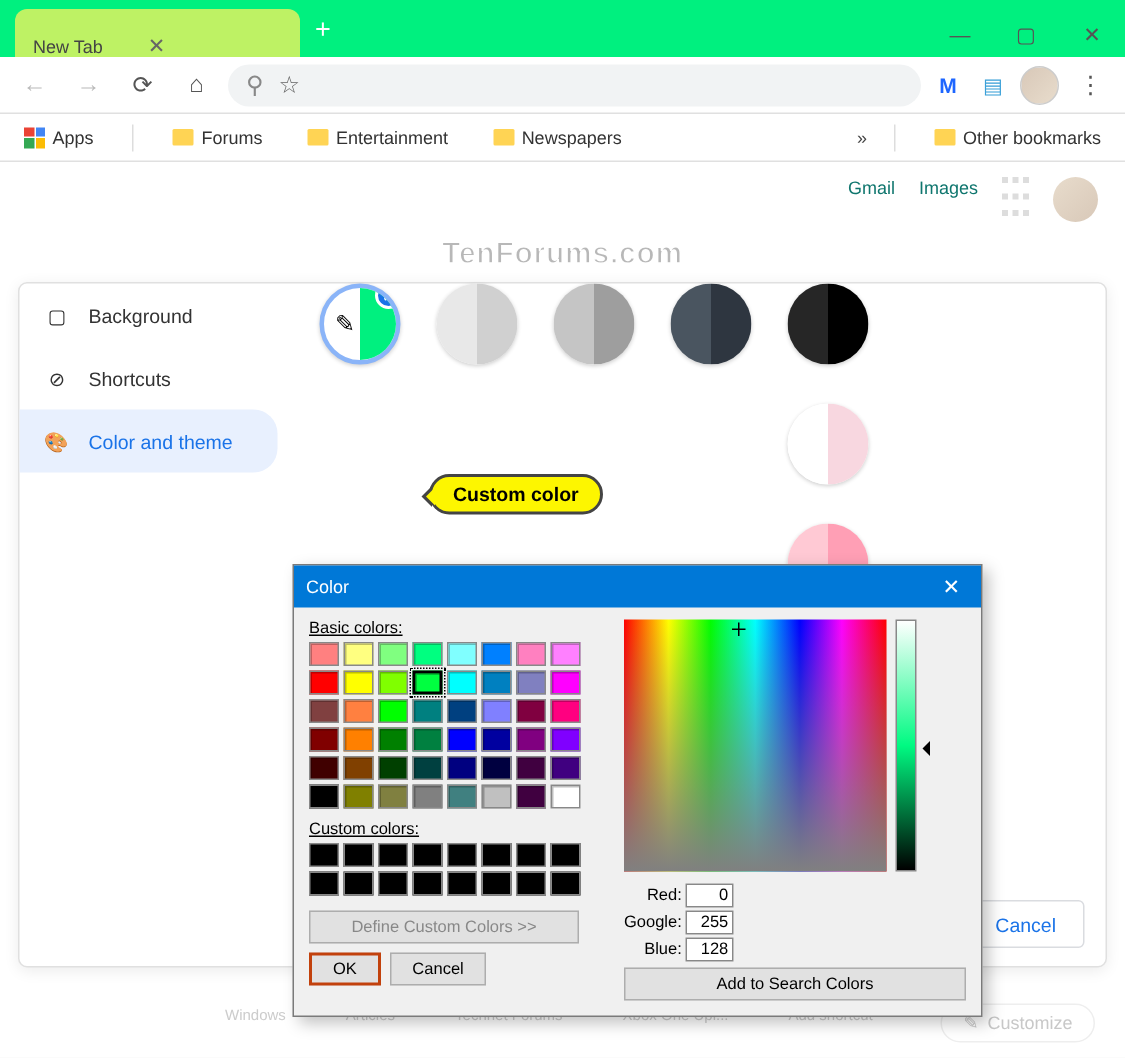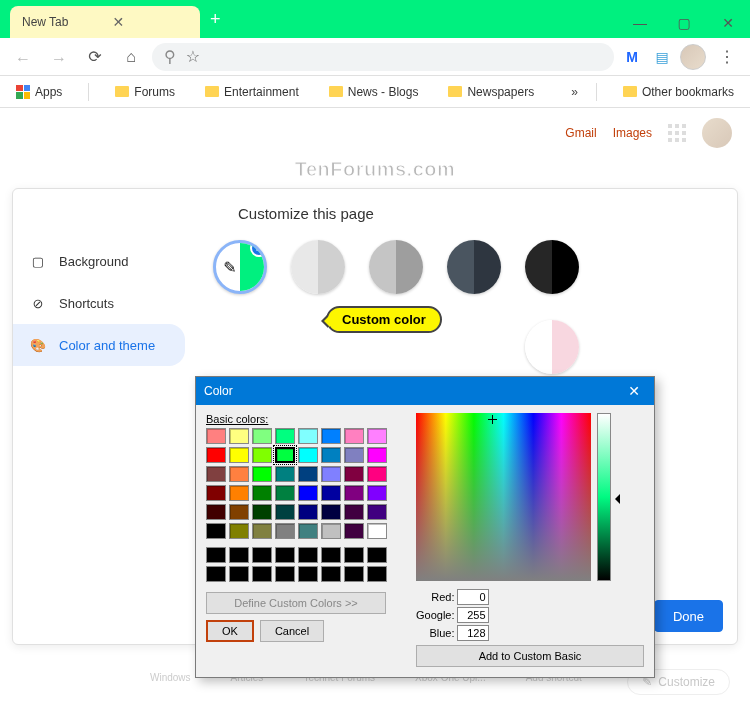--- a/index.html
+++ b/index.html
@@ -1,20 +1,20 @@
 <!DOCTYPE html>
 <html><head>
 <meta charset="utf-8">
 <style>
 * { box-sizing: border-box; margin: 0; padding: 0; font-family: "Segoe UI", Arial, sans-serif; }
 body { width: 750px; height: 705px; background: #f5f5f5; overflow: hidden; position: relative; }
 
 
 .title-bar { height: 38px; background: #00f07f; display: flex; align-items: flex-end; }
-.tab { background: #fef9c3; height: 32px; margin-left: 10px; border-radius: 8px 8px 0 0; padding: 0 12px; display: flex; align-items: center; gap: 44px; min-width: 190px; font-size: 12px; color: #444; }
+.tab { background: #bef264; height: 32px; margin-left: 10px; border-radius: 8px 8px 0 0; padding: 0 12px; display: flex; align-items: flex-end; gap: 30px; min-width: 190px; font-size: 12px; color: #444; }
 .tab .close { font-size: 14px; color: #666; cursor: pointer; }
 .plus-tab { color: #fff; font-size: 18px; padding: 0 10px; align-self: center; }
 .win-controls { margin-left: auto; display: flex; }
 .win-controls span { width: 44px; height: 30px; display: flex; align-items: center; justify-content: center; font-size: 14px; color: #555; }
 
 
 .toolbar { height: 38px; background: #fff; display: flex; align-items: center; padding: 0 8px; gap: 6px; border-bottom: 1px solid #e0e0e0; }
 .nav-icon { width: 30px; height: 30px; display: flex; align-items: center; justify-content: center; color: #555; border-radius: 50%; }
 .nav-icon.disabled { color: #bbb; }
 .omnibox { flex: 1; height: 28px; background: #f1f3f4; border-radius: 14px; display: flex; align-items: center; padding: 0 12px; gap: 10px; }
@@ -26,21 +26,21 @@
 .bookmarks { height: 32px; background: #fff; display: flex; align-items: center; padding: 0 8px; gap: 14px; font-size: 12px; border-bottom: 1px solid #e0e0e0; }
 .bk-item { display: flex; align-items: center; gap: 5px; padding: 4px 8px; border-radius: 4px; color: #333; white-space: nowrap; }
 .bk-folder { width: 14px; height: 11px; background: #ffd454; border-radius: 1px; display: inline-block; }
 .bk-apps { width: 14px; height: 14px; display: grid; grid-template-columns: 1fr 1fr; gap: 1px; }
 .bk-apps span:nth-child(1){background:#ea4335;} .bk-apps span:nth-child(2){background:#4285f4;}
 .bk-apps span:nth-child(3){background:#34a853;} .bk-apps span:nth-child(4){background:#fbbc05;}
 .bk-sep { width:1px; height:18px; background:#ddd; margin:0 4px; }
 
 
 .content { position: relative; height: 597px; background: #fff; }
-.top-links { position: absolute; right: 18px; top: 10px; display: flex; align-items: center; gap: 16px; font-size: 12px; color: #c2410c; }
+.top-links { position: absolute; right: 18px; top: 10px; display: flex; gap: 16px; font-size: 12px; color: #0f766e; }
 .top-links .avatar2 { width: 30px; height: 30px; border-radius: 50%; background: linear-gradient(135deg,#e8dccc,#d8c8b8); }
 .grid-dots { display: grid; grid-template-columns: repeat(3,4px); gap: 3px; }
 .grid-dots span { width: 4px; height: 4px; background: #ddd; }
 
 .watermark { position: absolute; left: 50%; top: 50px; transform: translateX(-50%); font-size: 20px; font-weight: 700; color: #b8b8b8; -webkit-text-stroke: 1px #fff; letter-spacing: 0.5px; z-index: 30; }
 
 
 .customize-dialog { position: absolute; left: 12px; top: 80px; right: 12px; bottom: 60px; background: #fff; border: 1px solid #e0e0e0; border-radius: 6px; box-shadow: 0 2px 10px rgba(0,0,0,0.08); }
 .customize-header { text-align: left; padding: 16px 0 18px 225px; font-size: 15px; color: #333; }
 .customize-body { display: flex; height: calc(100% - 102px); }
@@ -57,21 +57,21 @@
 .swatch.custom { background:#fff; border: 3px solid #8ab4f8; display:flex; align-items:center; justify-content:center; }
 .swatch.custom .half-r { background:#00f07f; width:50%; }
 .swatch.custom .check { position:absolute; top:-4px; right:-4px; width:18px; height:18px; background:#1a73e8; border-radius:50%; color:#fff; font-size:11px; display:flex; align-items:center; justify-content:center; border:2px solid #fff; z-index:2; }
 .swatch.custom .pen { font-size:16px; z-index:2; margin-right:20px; }
 
 .dlg-footer { position: absolute; right: 14px; bottom: 12px; display: flex; gap: 10px; }
 .btn { height: 32px; padding: 0 18px; border-radius: 4px; font-size: 13px; border: 1px solid #dadce0; background: #fff; color: #1a73e8; }
 .btn.primary { background: #1a73e8; color: #fff; border-color: #1a73e8; }
 
 
-.callout { position: absolute; left: 286px; top: 198px; z-index: 60; margin-left: 40px; }
+.callout { position: absolute; left: 286px; top: 208px; z-index: 60; }
 .callout-bubble { background: #fdf600; border: 2px solid #444; border-radius: 16px; padding: 4px 14px; font-size: 13px; font-weight: 700; color: #000; position: relative; }
 .callout-bubble:before { content:""; position:absolute; left:-14px; top:50%; margin-top:-6px; border:7px solid transparent; border-right-color:#444; }
 .callout-bubble:after { content:""; position:absolute; left:-10px; top:50%; margin-top:-5px; border:6px solid transparent; border-right-color:#fdf600; }
 
 
 .color-dlg { position: absolute; left: 195px; top: 268px; width: 460px; background: #f0f0f0; border: 1px solid #7a7a7a; box-shadow: 4px 4px 10px rgba(0,0,0,0.25); z-index: 50; font-size: 11px; }
 .color-dlg-title { height: 28px; background: #0078d7; color: #fff; display: flex; align-items: center; padding: 0 8px; font-size: 12px; }
 .color-dlg-title .x { margin-left: auto; font-size: 14px; padding: 0 6px; }
 .color-dlg-body { padding: 8px 10px 10px; display: flex; gap: 10px; }
 .color-left { width: 200px; }
@@ -161,24 +161,20 @@
   <div class="bk-item">
       <span class="bk-folder"></span>
       <span>Forums</span>
     </div>
   <div class="bk-item">
       <span class="bk-folder"></span>
       <span>Entertainment</span>
     </div>
   <div class="bk-item">
       <span class="bk-folder"></span>
-      <span>News - Blogs</span>
-    </div>
-  <div class="bk-item">
-      <span class="bk-folder"></span>
       <span>Newspapers</span>
     </div>
   <span style="margin-left:auto;color:#444">»</span>
   <span class="bk-sep"></span>
   <div class="bk-item">
       <span class="bk-folder"></span>
       <span>Other bookmarks</span>
     </div>
 </div>
 
@@ -209,21 +205,20 @@
     <span>Xbox One Upl...</span>
     <span>Add shortcut</span>
   </div>
 
   <div class="customize-btn">
     <span>✎</span>
     <span>Customize</span>
   </div>
 
   <div class="customize-dialog">
-    <div class="customize-header">Customize this page</div>
     <div class="customize-body">
       <div class="sidebar">
         <div class="side-item">
           <span class="side-icon">▢</span>
           <span>Background</span>
         </div>
         <div class="side-item">
           <span class="side-icon">⊘</span>
           <span>Shortcuts</span>
         </div>
@@ -283,21 +278,20 @@
           <div class="swatch" style="visibility:hidden"></div>
           <div class="swatch">
               <span class="half-l" style="background:#8a6bbf"></span>
               <span class="half-r" style="background:#5a3b8f"></span>
             </div>
         </div>
       </div>
     </div>
     <div class="dlg-footer">
       <button class="btn">Cancel</button>
-      <button class="btn primary">Done</button>
     </div>
   </div>
 
   <div class="callout">
     <div class="callout-bubble">Custom color</div>
   </div>
 
   <div class="color-dlg">
     <div class="color-dlg-title">
       <span>Color</span>
@@ -349,20 +343,21 @@
             <div style="background: rgb(64, 0, 128);"></div>
             <div style="background: rgb(0, 0, 0);"></div>
             <div style="background: rgb(128, 128, 0);"></div>
             <div style="background: rgb(128, 128, 64);"></div>
             <div style="background: rgb(128, 128, 128);"></div>
             <div style="background: rgb(64, 128, 128);"></div>
             <div style="background: rgb(192, 192, 192);"></div>
             <div style="background: rgb(64, 0, 64);"></div>
             <div style="background: rgb(255, 255, 255);"></div>
           </div>
+        <div class="lbl">Custom colors:</div>
         <div class="custom-grid">
           <div></div>
             <div></div>
             <div></div>
             <div></div>
             <div></div>
             <div></div>
             <div></div>
             <div></div>
           <div></div>
@@ -399,19 +394,19 @@
                 <label>Google:</label>
                 <input value="255" style="">
               </div>
             <div class="field-row">
                 <label>Blue:</label>
                 <input value="128" style="">
               </div>
           </div>
         </div>
         <div class="add-btn-row">
-          <button class="add-btn">Add to Custom Basic</button>
+          <button class="add-btn">Add to Search Colors</button>
         </div>
       </div>
     </div>
   </div>
 
 </div>
 
 </body></html>

